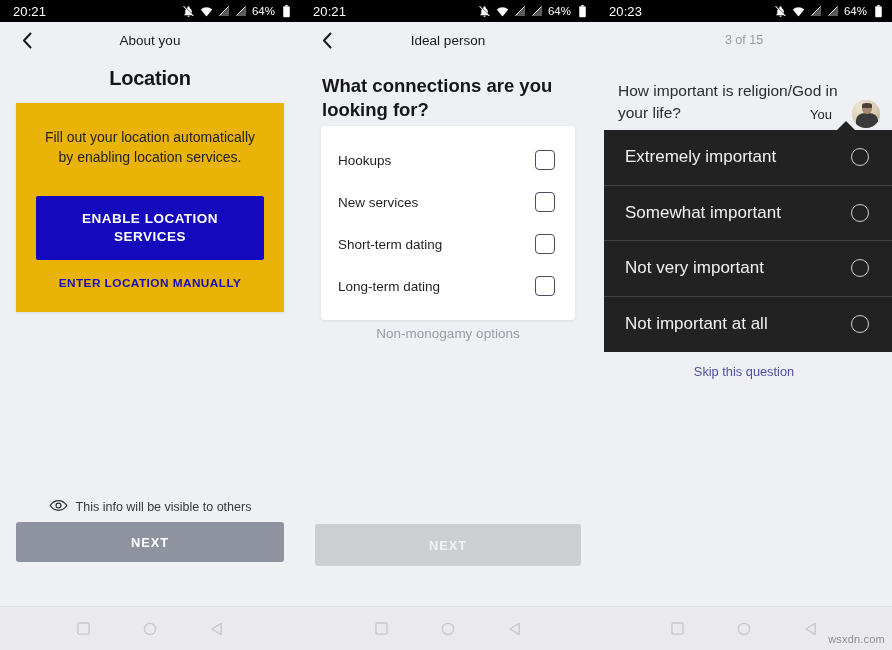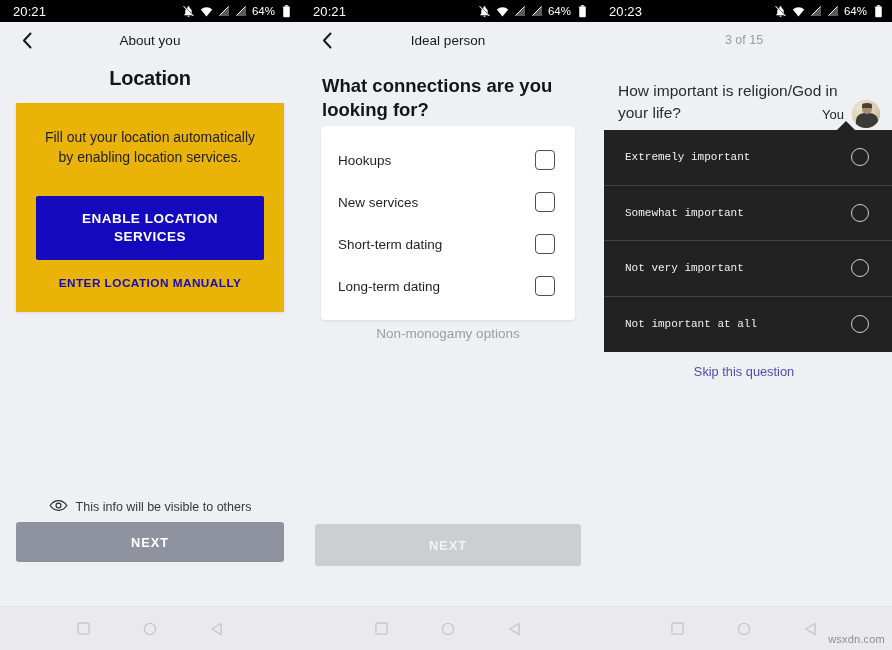--- a/index.html
+++ b/index.html
@@ -125,21 +125,21 @@
     height: 42px; border: none; border-radius: 3px;
     background: #ccced2; color: #f2f2f4;
     font-family: inherit; font-size: 12.8px; font-weight: bold;
     letter-spacing: 1px; cursor: pointer;
   }
 
   
   .body3 { flex: 1; position: relative; }
   .you-row {
     position: absolute; right: 12px; top: 42px;
-    display: flex; align-items: center; gap: 8px;
+    display: flex; align-items: center; gap: 20px;
   }
   .you-label { font-size: 13px; color: #25252b; }
   .avatar {
     width: 28px; height: 28px; border-radius: 50%;
     overflow: hidden; position: relative; background: #d9d2c4;
   }
   .avatar .sky { position: absolute; inset: 0; background: radial-gradient(circle at 30% 25%, #efe6cf 0%, #d8cdb3 55%, #b8ad92 100%); }
   .avatar .head { position: absolute; left: 36%; top: 14%; width: 34%; height: 36%; border-radius: 50%; background: #a98a72; }
   .avatar .body { position: absolute; left: 14%; top: 46%; width: 78%; height: 60%; border-radius: 42% 42% 0 0; background: #3b3a38; }
   .avatar .hair { position: absolute; left: 36%; top: 12%; width: 34%; height: 15%; border-radius: 50% 50% 0 0; background: #4a4038; }
@@ -154,21 +154,21 @@
     border-left: 10px solid transparent;
     border-right: 10px solid transparent;
     border-bottom: 10px solid #222;
   }
   .opt-row {
     display: flex; align-items: center; justify-content: space-between;
     padding: 0 23px 0 21px; height: 55.5px;
     border-bottom: 1px solid #434343; cursor: pointer;
   }
   .opt-row:last-child { border-bottom: none; }
-  .opt-label { font-size: 11px; color: #f1f1f3; font-family: Liberation Mono, monospace; }
+  .opt-label { font-size: 17px; color: #f1f1f3; }
   .radio {
     width: 18px; height: 18px; border-radius: 50%;
     border: 1.4px solid #cfcfd3; flex: 0 0 18px;
   }
   .skip {
     position: absolute; left: 0; right: 0; top: 306px;
     text-align: center; font-size: 12.8px; color: #4c50a8;
     cursor: pointer;
   }
 

